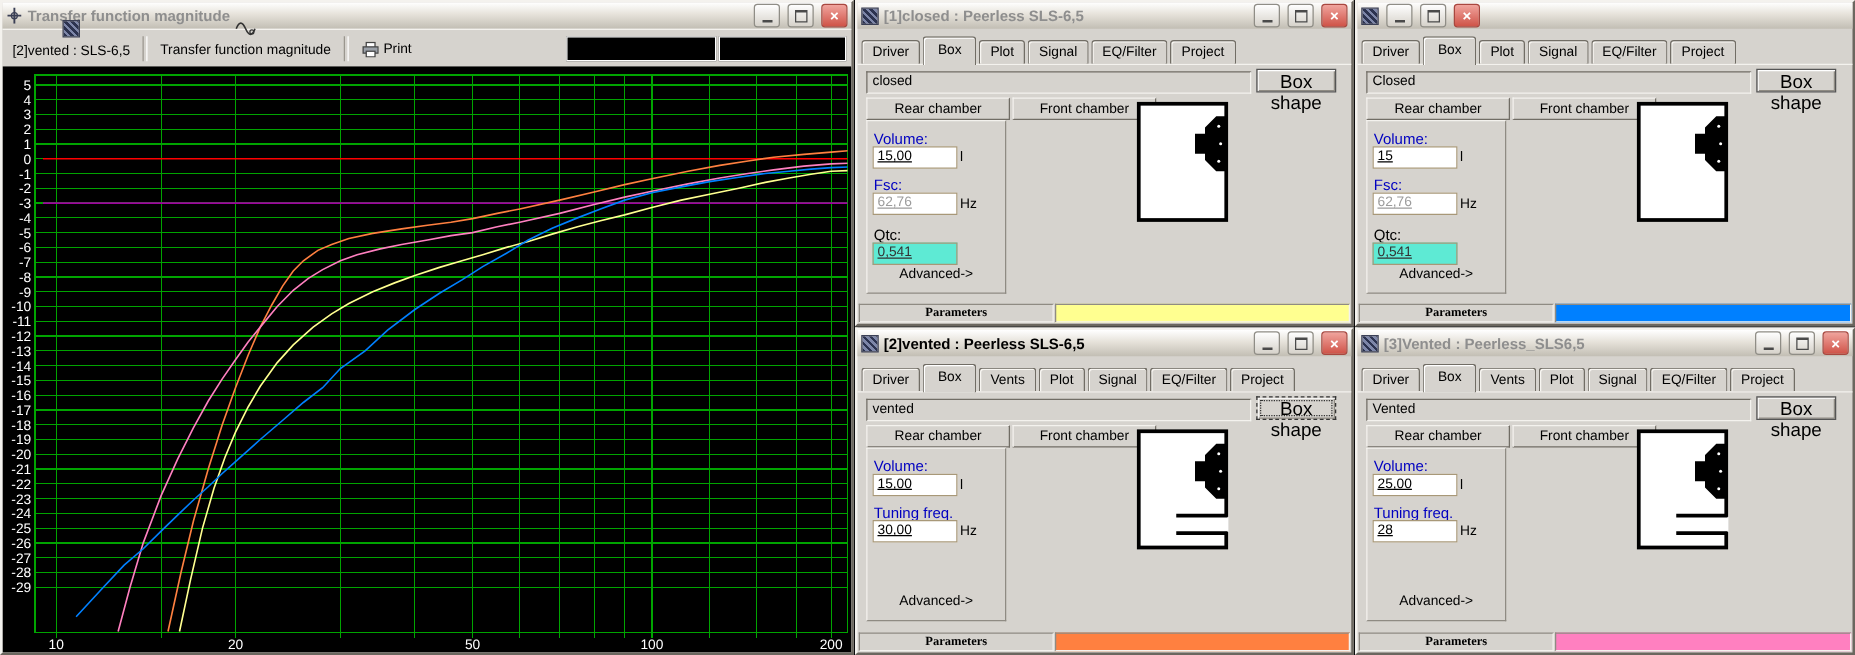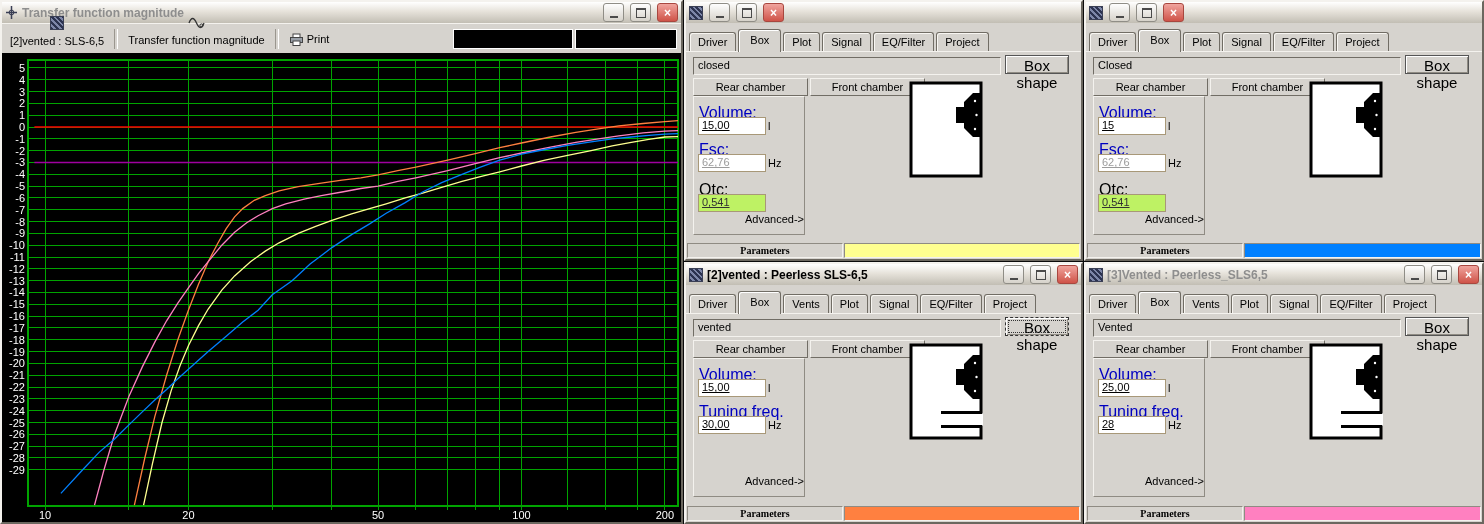--- a/index.html
+++ b/index.html
@@ -44,28 +44,28 @@
   .namefield{position:absolute;left:7px;top:55px;width:298px;height:14px;padding:1px 4px;font-size:11px;
              background:#d6d3ce;border:1px solid;border-color:#716d65 #f4f2ee #f4f2ee #716d65;}
   .boxshape{position:absolute;left:319px;top:53px;width:64px;height:19px;font-size:15px;
             font-family:"Liberation Sans",sans-serif;background:#d6d3ce;color:#000;
             border:1px solid #555;box-shadow:inset 1px 1px 0 #fff,inset -1px -1px 0 #8f8b83;}
   .boxshape.focused{border:1px dashed #333;outline:1px dotted #333;outline-offset:-4px;}
   .chamber{position:absolute;top:76px;width:113px;height:16px;font-size:11px;color:#000;text-align:center;
            line-height:16px;background:#d6d3ce;border:1px solid;border-color:#f4f2ee #716d65 #716d65 #f4f2ee;}
   .panel{position:absolute;left:7px;top:94px;width:112px;height:139px;box-sizing:border-box;
          border:1px solid;border-color:#f4f2ee #8f8b83 #8f8b83 #f4f2ee;}
-  .flabel{position:absolute;left:5px;font-size:16px;color:#0000c0;white-space:nowrap;}
+  .flabel{position:absolute;left:5px;font-size:12px;color:#0000c0;white-space:nowrap;}
   .flabel.black{color:#000;}
   .tfield{position:absolute;left:4px;width:60px;height:14px;padding:1px 3px;font-size:11px;color:#000;
           background:#fff;border:1px solid #a89878;text-decoration:underline;}
   .tfield.disabled{color:#9c9c9c;}
-  .tfield.readonly{background:#bef264;color:#333;}
+  .tfield.readonly{background:#5eead4;color:#333;}
   .unit{position:absolute;left:74px;font-size:11px;color:#000;}
-  .advanced{position:absolute;left:0;right:0;top:116px;text-align:right;font-size:11px;color:#000;}
+  .advanced{position:absolute;left:0;right:0;top:116px;text-align:center;font-size:11px;color:#000;}
   .boxdraw{position:absolute;left:223px;top:79px;width:74px;height:97px;}
   .statusbar{position:absolute;left:1px;right:1px;bottom:1px;height:15px;}
   .statuscell{position:absolute;top:0;bottom:0;box-sizing:border-box;
               border:1px solid;border-color:#8f8b83 #f4f2ee #f4f2ee #8f8b83;}
   .statuslabel{left:0;width:156px;background:#d6d3ce;text-align:center;font-family:"Liberation Serif",serif;
                font-weight:bold;font-size:10px;line-height:13px;color:#000;}
   .statuscolor{left:157px;right:0;}
   #plotsvg{position:absolute;left:0;top:51px;}
   text{font-family:"Liberation Sans",sans-serif;}
 </style>
@@ -235,20 +235,21 @@
         <text x="186.44079293388705" y="466" fill="#fff" font-size="11" text-anchor="middle">20</text>
         <text x="376.059207066113" y="466" fill="#fff" font-size="11" text-anchor="middle">50</text>
         <text x="519.5" y="466" fill="#fff" font-size="11" text-anchor="middle">100</text>
         <text x="662.9407929338871" y="466" fill="#fff" font-size="11" text-anchor="middle">200</text>
       </svg>
   </div>
 
 <div class="window" style="left: 684px; top: 0px; width: 399px; height: 261px;">
       <div class="titlebar">
         <span class="win-icon"></span>
+        <span class="title">[1]closed : Peerless SLS-6,5</span>
         <span class="winbtn">
           <span class="g-min"></span>
         </span>
         <span class="winbtn">
           <span class="g-max"></span>
         </span>
         <span class="winbtn close">×</span>
       </div>
       <div class="tabbar">
         <span class="tab">Driver</span>

